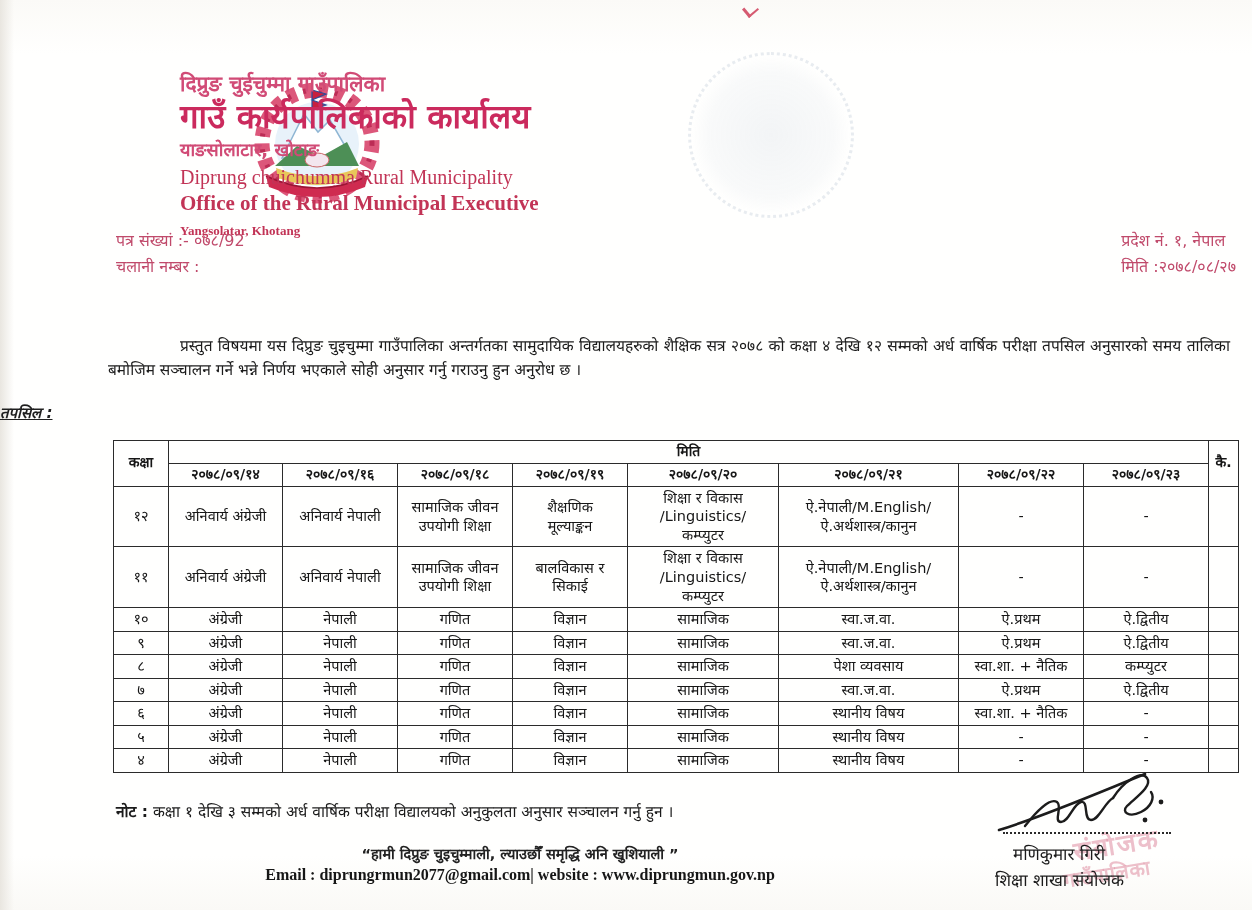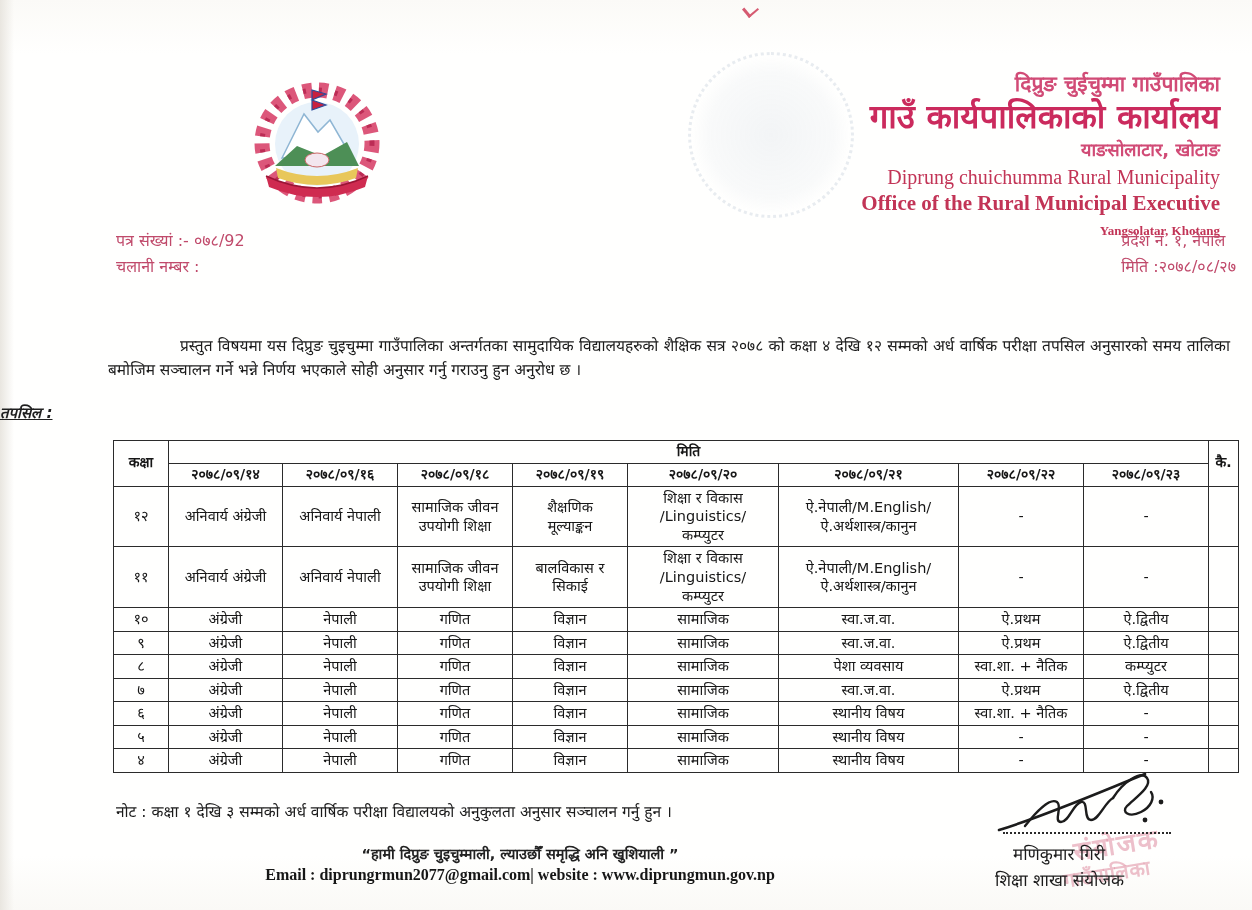--- a/index.html
+++ b/index.html
@@ -11,21 +11,21 @@
   }
   .page::before{content:"";position:absolute;left:0;top:0;bottom:0;width:14px;
     background:linear-gradient(90deg,#e9e6e0,rgba(255,255,255,0));pointer-events:none;}
   .scan-mark{position:absolute;left:744px;top:4px;width:10px;height:9px;
     border-left:3px solid #cc3350;border-bottom:2px solid #cc3350;transform:rotate(-40deg);opacity:.8;}
   
   .watermark{position:absolute;left:688px;top:52px;width:160px;height:160px;border-radius:50%;
     border:3px dotted rgba(130,150,175,.18);
     background:radial-gradient(circle at 50% 50%,rgba(130,150,175,.10) 0%,rgba(130,150,175,.05) 55%,transparent 70%);}
   .logo{position:absolute;left:252px;top:80px;}
-  .header{position:absolute;left:180px;top:72px;width:1040px;text-align:right;line-height:1.15;}
+  .header{position:absolute;left:180px;top:72px;width:1040px;text-align:left;line-height:1.15;}
   .h-np1{font-size:21px;font-weight:bold;color:#d14b76;}
   .h-np2{font-size:33px;font-weight:bold;color:#cb2a5d;margin-top:2px;}
   .h-np3{font-size:18px;font-weight:bold;color:#d14b76;margin-top:4px;}
   .h-en1{font-family:"Liberation Serif","DejaVu Serif",serif;font-size:20px;font-weight:normal;color:#c23456;margin-top:5px;}
   .h-en2{font-family:"Liberation Serif","DejaVu Serif",serif;font-size:21px;font-weight:bold;color:#c23456;margin-top:2px;}
   .h-en3{font-family:"Liberation Serif","DejaVu Serif",serif;font-size:13px;font-weight:bold;color:#c23456;margin-top:9px;}
   
   .meta-left{position:absolute;left:116px;top:228px;font-size:16px;color:#c04a6b;line-height:1.6;}
   .meta-right{position:absolute;right:16px;top:228px;font-size:16px;color:#c04a6b;line-height:1.6;text-align:left;}
   
@@ -37,21 +37,21 @@
     font-size:15px;font-weight:bold;font-style:italic;text-decoration:underline;}
   
   table.sched{position:absolute;left:113px;top:440px;border-collapse:collapse;table-layout:fixed;}
   table.sched th,table.sched td{border:1.6px solid #2b2b2b;text-align:center;vertical-align:middle;
     font-size:14.5px;padding:2px 2px;line-height:1.28;white-space:pre-line;color:#161616;}
   table.sched th{font-weight:bold;font-size:14px;}
   th.miti{font-size:15px;}
   td.cls{font-size:15px;}
   
   .note{position:absolute;left:116px;top:800px;font-size:15.5px;color:#1b1b1b;}
-  .note b{font-weight:normal;}
+  .note b{font-weight:bold;}
   .slogan{position:absolute;left:120px;top:843px;width:800px;text-align:center;
     font-size:14.5px;font-weight:bold;color:#222;}
   .contact{position:absolute;left:120px;top:866px;width:800px;text-align:center;
     font-family:"Liberation Serif","DejaVu Serif",serif;font-size:16px;font-weight:bold;color:#161616;}
   
   .sign-block{position:absolute;left:955px;top:768px;width:285px;height:140px;}
   .stamp{position:absolute;font-weight:bold;color:rgba(222,140,160,.55);transform:rotate(-9deg);white-space:nowrap;}
   .stamp1{left:118px;top:58px;font-size:26px;letter-spacing:2px;}
   .stamp2{left:108px;top:92px;font-size:20px;letter-spacing:1px;}
   .sig-svg{position:absolute;left:40px;top:0px;}

